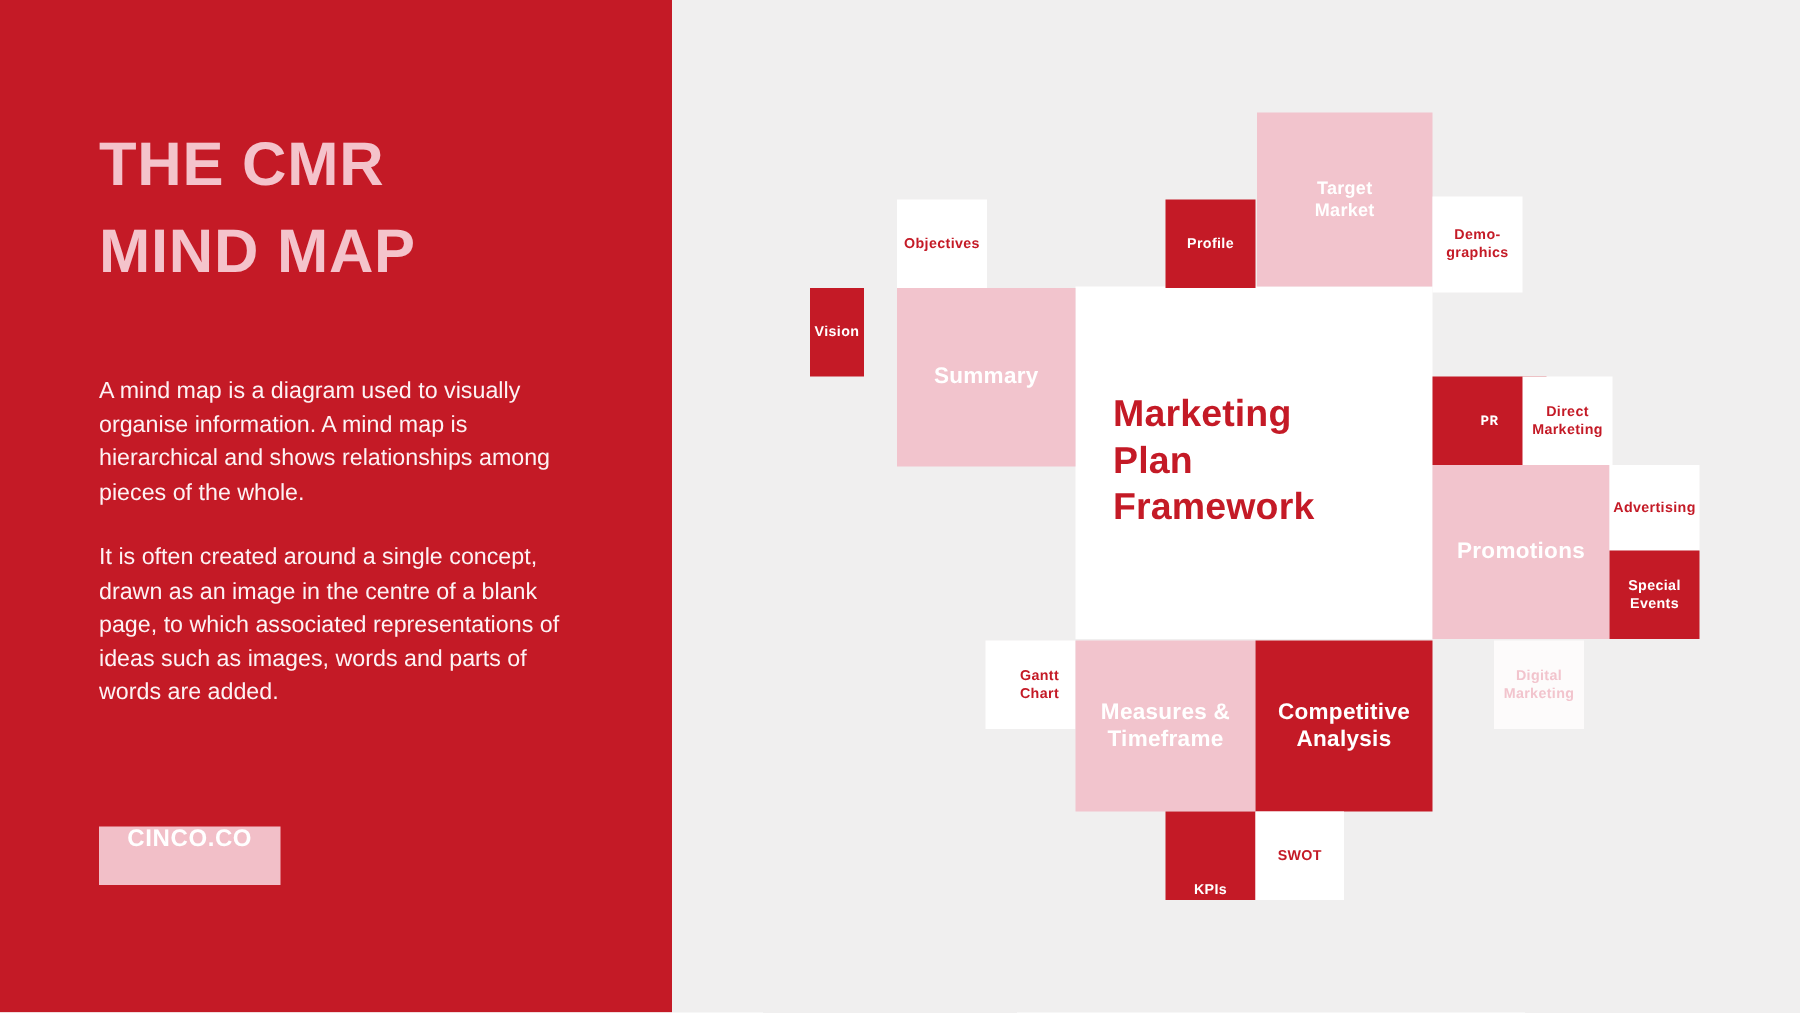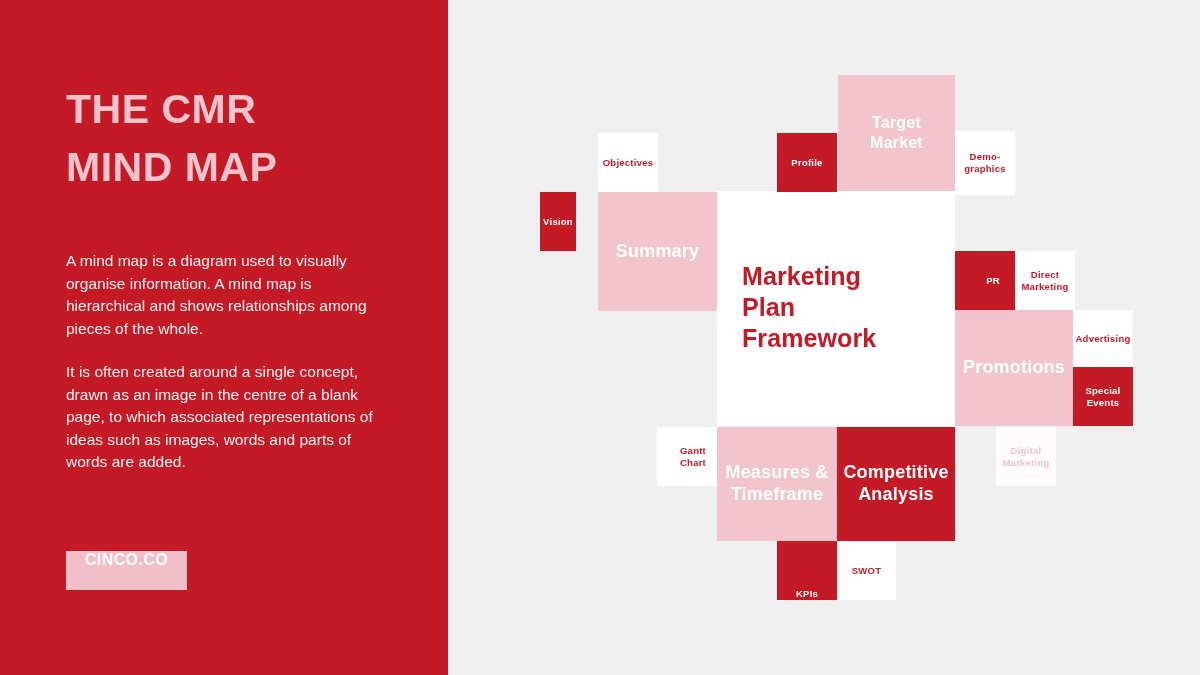--- a/index.html
+++ b/index.html
@@ -94,22 +94,22 @@
   }
 
   
   .t-red    { background: #c41a26; color: #ffffff; }
   .t-pink   { background: #f2c4cd; color: #ffffff; }
   .t-white  { background: #ffffff; color: #c41a26; }
   .t-ghost  { background: #fdfbfb; color: #f2c4cd; }
 
   
   .sz-small  { font-size: 9.5px; letter-spacing: 0.25px; }
-  .sz-mid    { font-size: 18px;  letter-spacing: 0.2px; }
-  .sz-big    { font-size: 16px;  letter-spacing: 0.2px; }
+  .sz-mid    { font-size: 15px;  letter-spacing: 0.2px; }
+  .sz-big    { font-size: 12px;  letter-spacing: 0.2px; }
 
   
   .hub {
     position: absolute;
     background: #ffffff;
   }
   .hub-title {
     position: absolute;
     left: 742px;
     top: 261px;
@@ -164,21 +164,21 @@
     <div class="tile t-pink sz-big" style="left:390px; top:75px; width:117px; height:116px;">
       <span>Target
 Market</span>
     </div>
 
     <div class="tile t-white sz-small" style="left:507px; top:131px; width:60px; height:64px;">
       <span>Demo-
 graphics</span>
     </div>
 
-    <div class="tile t-red sz-small" style="left:507px; top:251px; width:76px; height:59px;">
+    <div class="tile t-red sz-small" style="left:507px; top:251px; width:76px; height:59px;font-family:Liberation Mono, monospace;">
       <span>PR</span>
     </div>
 
     <div class="tile t-white sz-small" style="left:567px; top:251px; width:60px; height:59px;">
       <span>Direct
 Marketing</span>
     </div>
 
     <div class="tile t-pink sz-mid" style="left:507px; top:310px; width:118px; height:116px;">
       <span>Promotions</span>

